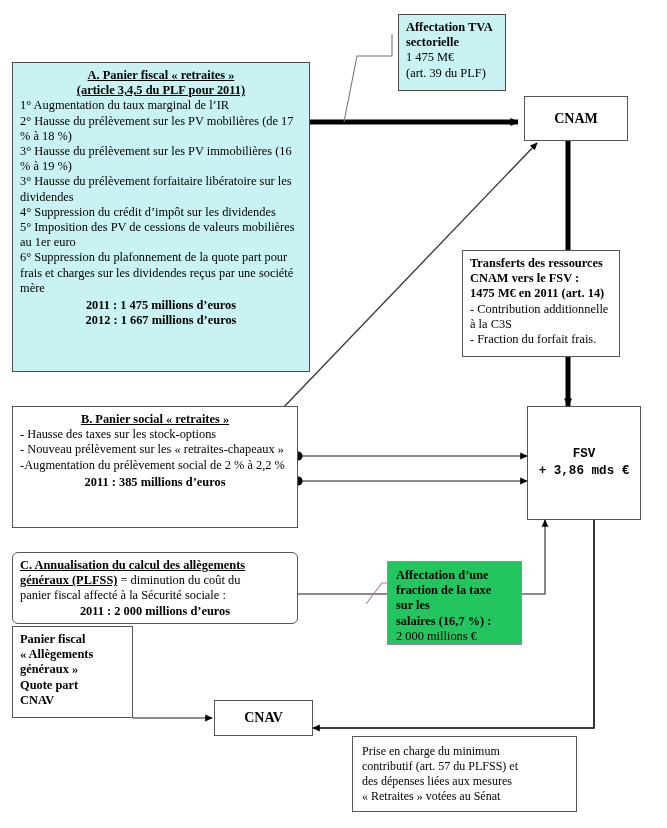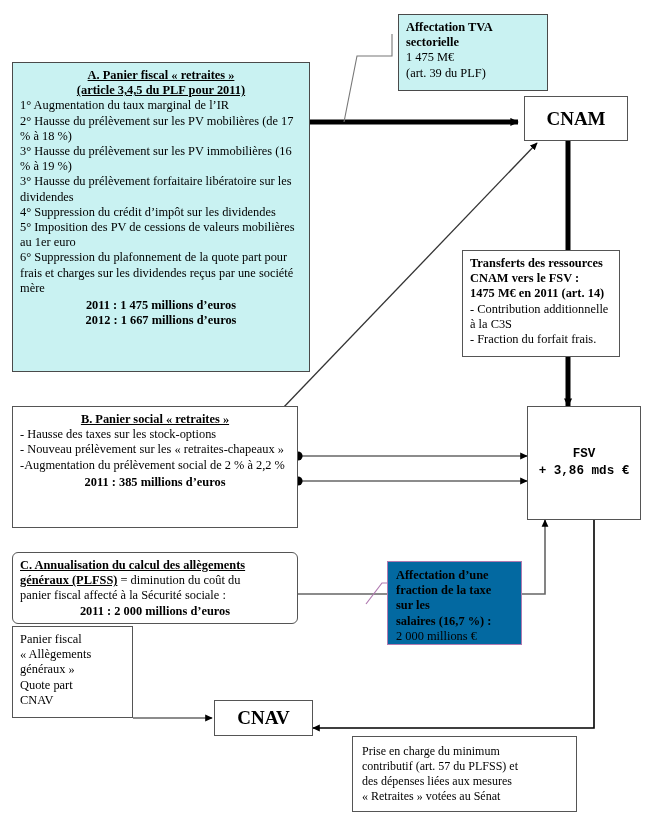--- a/index.html
+++ b/index.html
@@ -4,27 +4,27 @@
 <style>
   html,body{margin:0;padding:0;background:#ffffff;}
   body{width:667px;height:828px;position:relative;overflow:hidden;
        font-family:"Liberation Serif","DejaVu Serif",serif;color:#000;}
   #stage{position:absolute;left:0;top:0;width:667px;height:828px;}
   svg.edges{position:absolute;left:0;top:0;width:667px;height:828px;pointer-events:none;}
 
   .box{position:absolute;box-sizing:border-box;border:1px solid #555;background:#fff;z-index:3;}
   .box .inner{padding:5px 7px;}
   .cyan{background:#c9f2f2;border:1px solid #4a4a4a;}
-  .mauve{border:1px solid #b07ab0;background:#0369a1;}
+  .mauve{border:1px solid #b07ab0;background:#22c55e;}
 
   .t{font-size:12.4px;line-height:15.2px;}
   .ctr{text-align:center;}
   .u{text-decoration:underline;}
   .ind{text-align:center;font-weight:bold;}
-  .node-lbl{font-weight:bold;font-size:19px;text-align:center;}
+  .node-lbl{font-weight:bold;font-size:14px;text-align:center;}
   .fsv-lbl{font-weight:bold;font-size:12.6px;text-align:center;line-height:17px;font-family:Liberation Mono, monospace;}
   .bold{font-weight:bold;}
   .small{font-size:12px;line-height:15px;}
 </style>
 </head>
 <body>
 
 <div id="stage">
 
   <svg class="edges" viewBox="0 0 667 828">
@@ -71,21 +71,21 @@
 
     <g>
       <path d="M594,520 L594,728 L313,728" fill="none" stroke="#000" stroke-width="1.6" marker-end="url(#ah-thin)"></path>
     </g>
 
     <g>
       <line x1="133" y1="718" x2="212" y2="718" stroke="#666" stroke-width="1.6" marker-end="url(#ah-thin)"></line>
     </g>
   </svg>
 
-  <div class="box cyan" style="left:398px;top:14px;width:150px;height:77px;">
+  <div class="box cyan" style="left:398px;top:14px;width:108px;height:77px;">
     <div class="inner t">
       <div class="bold">Affectation TVA</div>
       <div class="bold">sectorielle</div>
       <div>1 475 M€</div>
       <div>(art. 39 du PLF)</div>
     </div>
   </div>
 
   <div class="box cyan" style="left:12px;top:62px;width:298px;height:310px;">
     <div class="inner t">
@@ -146,21 +146,21 @@
     <div class="inner t" style="padding:6px 8px;">
       <div class="bold">Affectation d’une</div>
       <div class="bold">fraction de la taxe</div>
       <div class="bold">sur les</div>
       <div class="bold">salaires (16,7 %) :</div>
       <div>2 000 millions €</div>
     </div>
   </div>
 
   <div class="box" style="left:12px;top:626px;width:121px;height:92px;">
-    <div class="inner t" style="padding:5px 7px;">
+    <div class="inner t" style="padding:5px 7px;font-weight:bold;">
       <div>Panier fiscal</div>
       <div>« Allègements</div>
       <div>généraux »</div>
       <div>Quote part</div>
       <div>CNAV</div>
     </div>
   </div>
 
   <div class="box" style="left:214px;top:700px;width:99px;height:36px;display:flex;align-items:center;justify-content:center;">
     <div class="node-lbl">CNAV</div>

